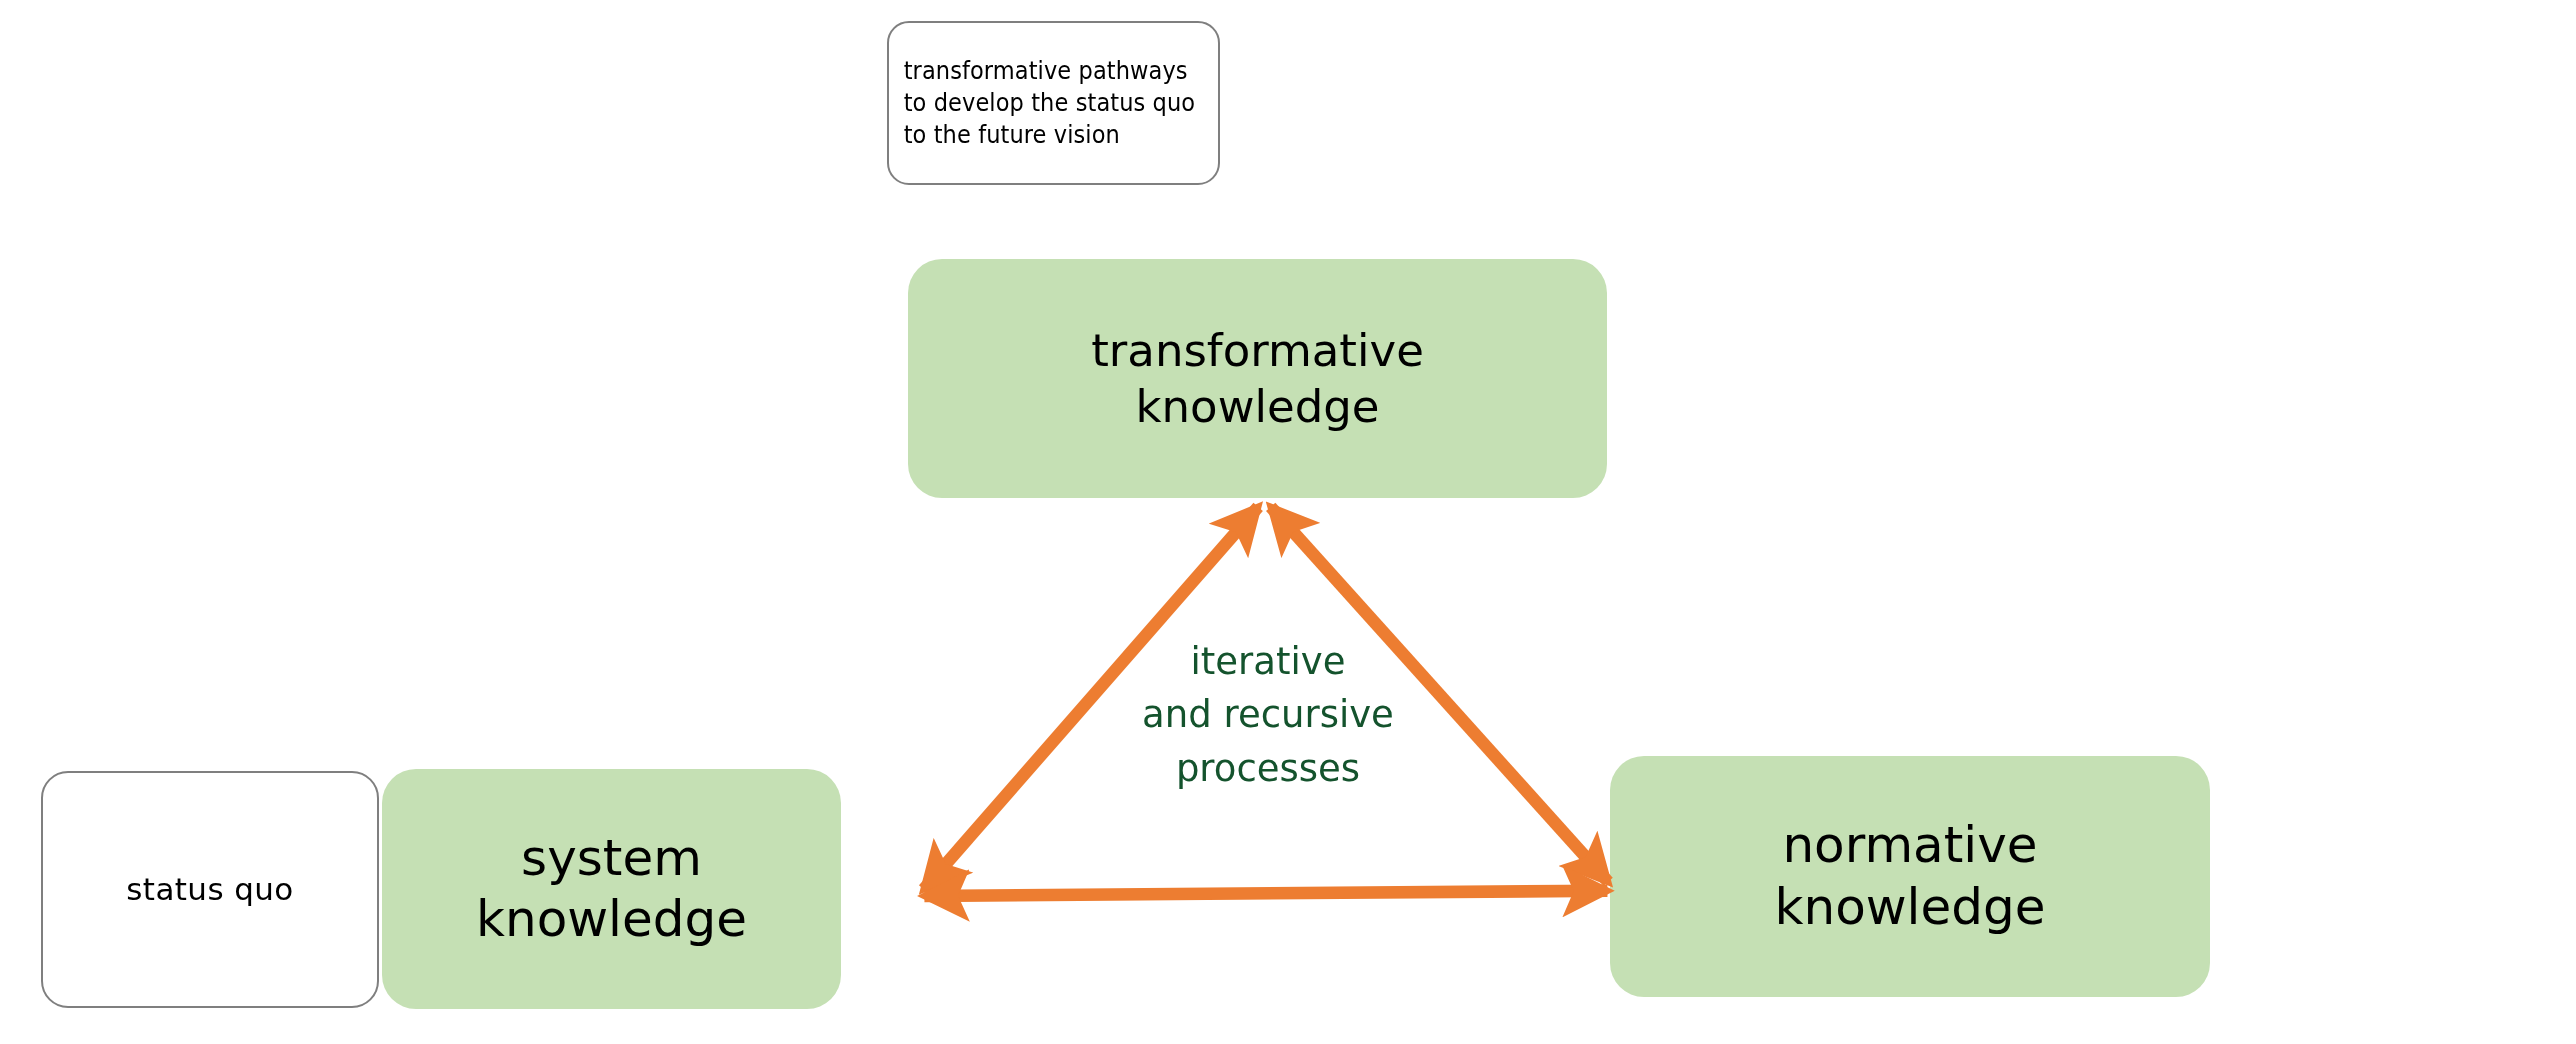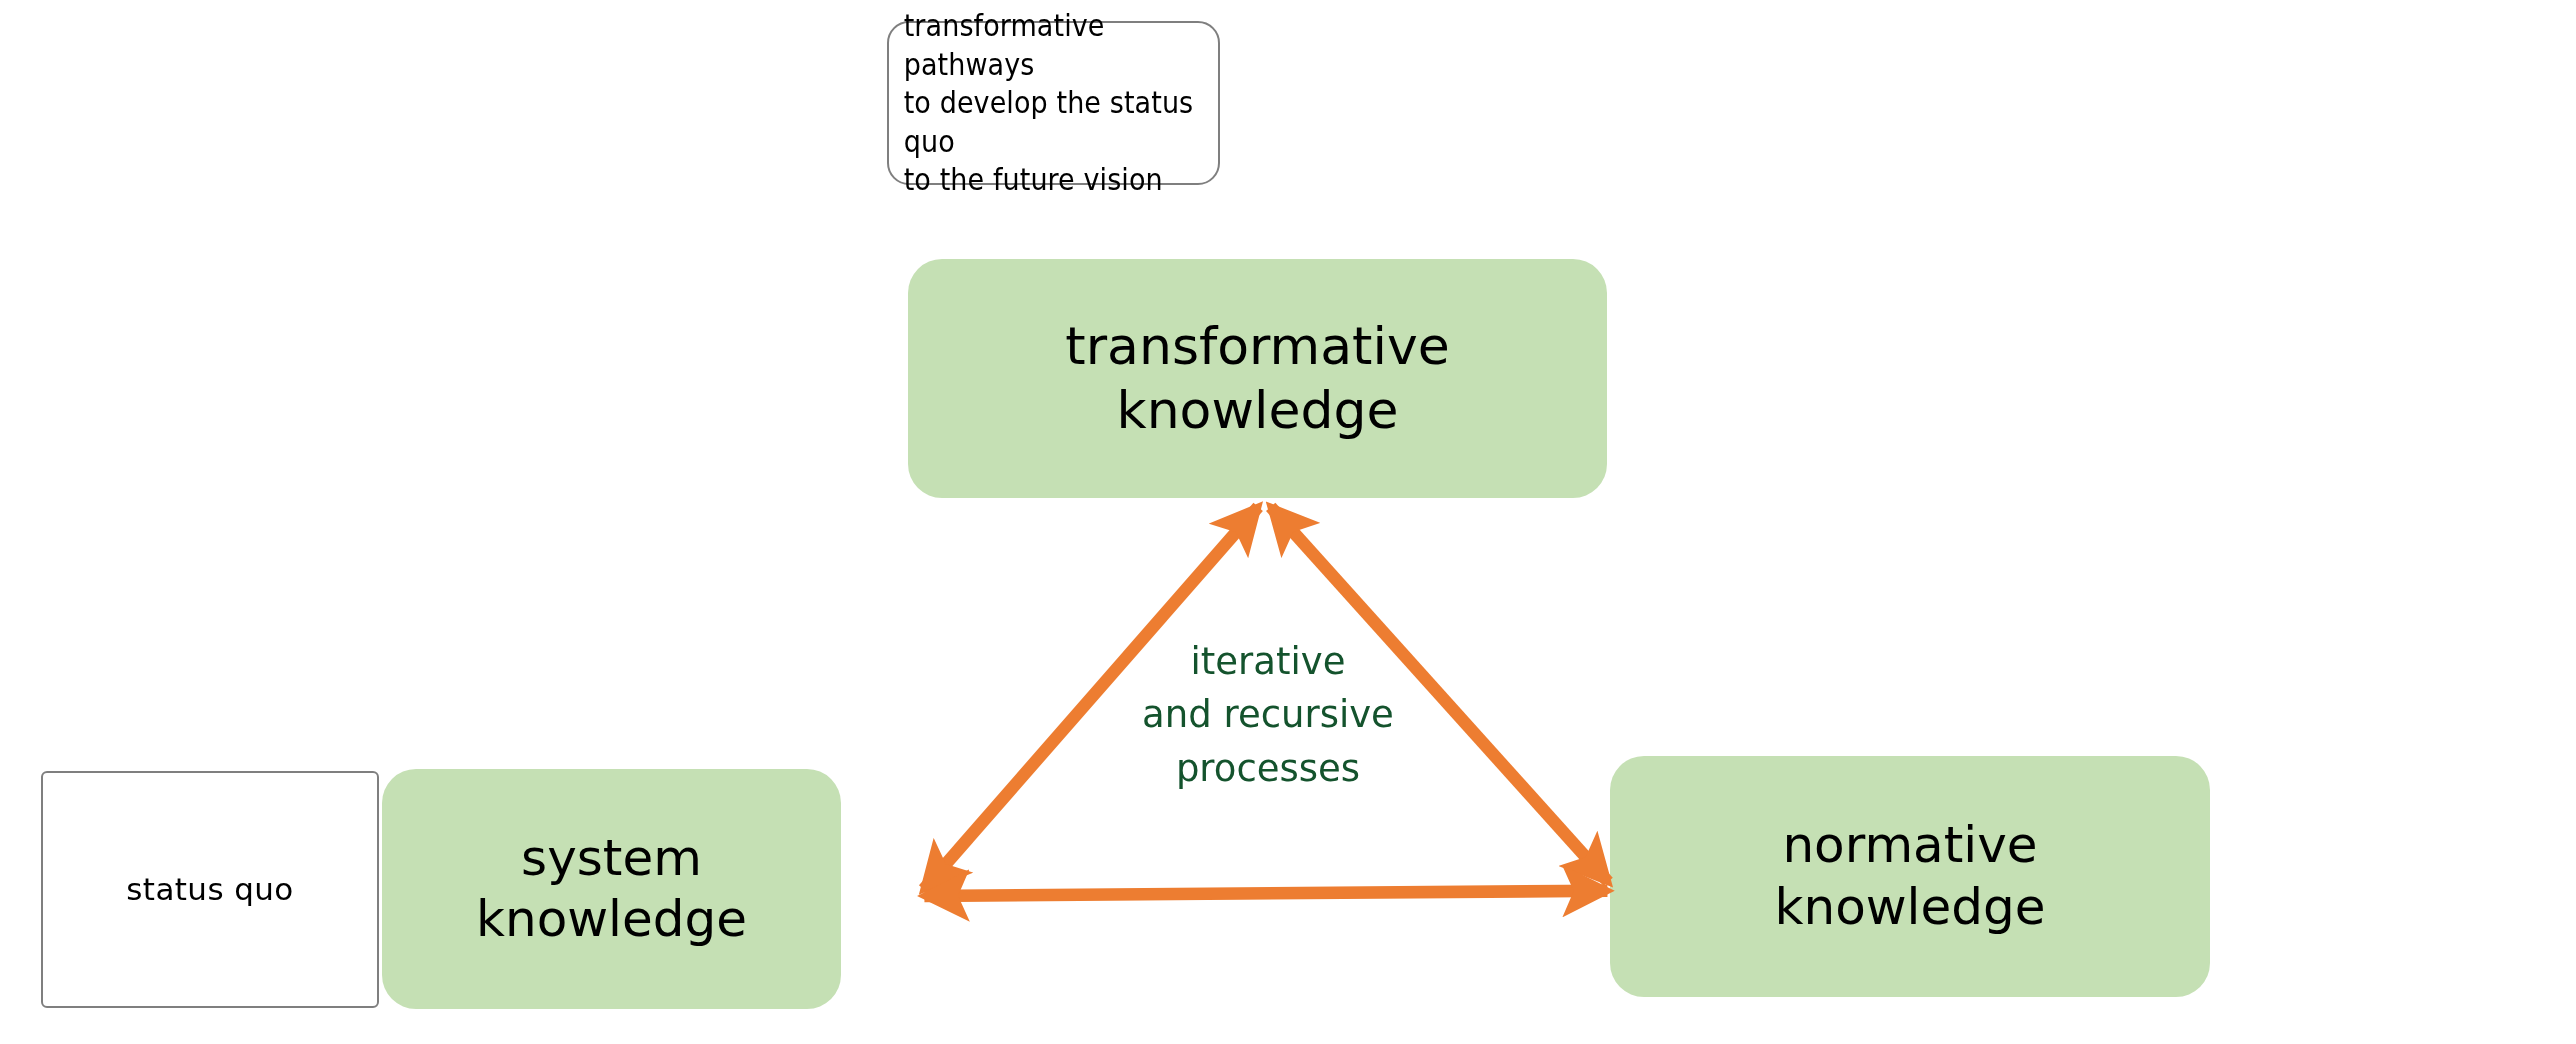--- a/index.html
+++ b/index.html
@@ -31,52 +31,52 @@
     line-height: 1.18;
   }
   .box-green {
     background: #c5e0b4;
     border: none;
     border-radius: 34px;
   }
   .box-white {
     background: #ffffff;
     border: 2.2px solid #7f7f7f;
-    border-radius: 6px;
+    border-radius: 27px;
   }
 
   
   #callout-transformative-pathways {
     left: 887px;
     top: 21.4px;
     width: 333px;
     height: 164px;
     border-radius: 22px;
     padding: 4.4px 11.8px 4.4px 14.7px;
     justify-content: flex-start;
     align-items: center;
   }
   #callout-transformative-pathways .txt {
     font-family: "DejaVu Sans Condensed", "Liberation Sans Narrow", "Liberation Sans", sans-serif;
     font-stretch: condensed;
-    font-size: 30px;
+    font-size: 25px;
     line-height: 1.28;
     letter-spacing: 0.1px;
     text-align: left;
     white-space: pre-line;
   }
 
   #node-transformative-knowledge {
     left: 908px;
     top: 259px;
     width: 699px;
     height: 239px;
   }
   #node-transformative-knowledge .txt {
-    font-size: 52px;
+    font-size: 45px;
     line-height: 1.23;
     white-space: pre-line;
   }
 
   #node-system-knowledge {
     left: 382px;
     top: 769px;
     width: 459px;
     height: 240px;
   }

